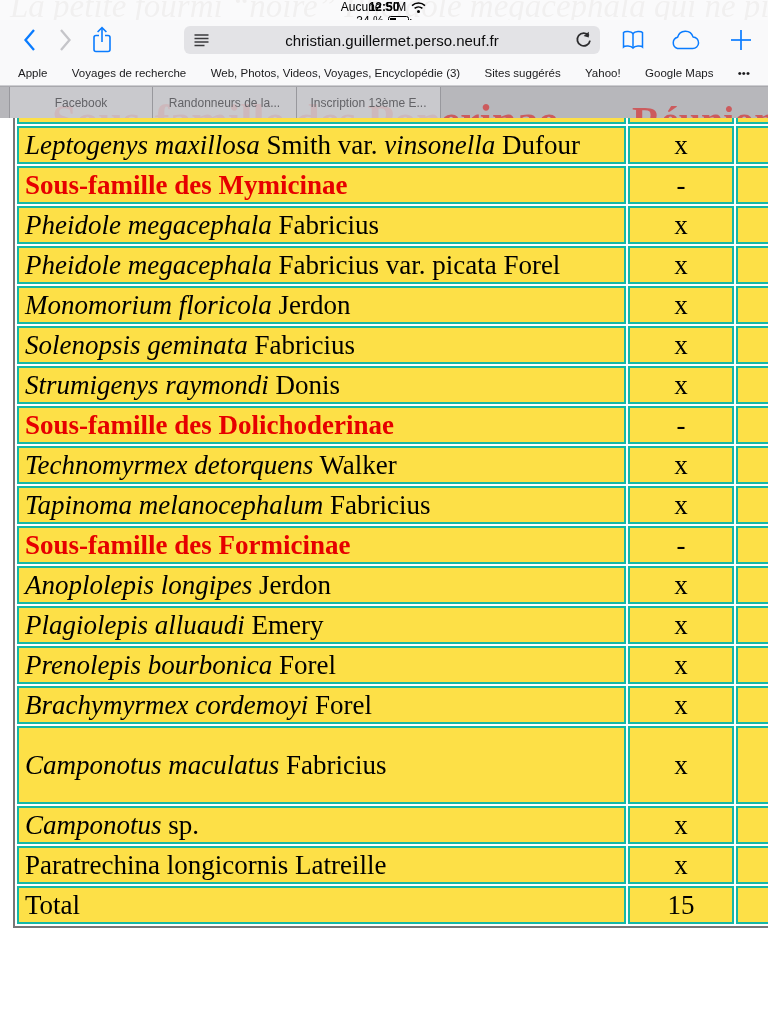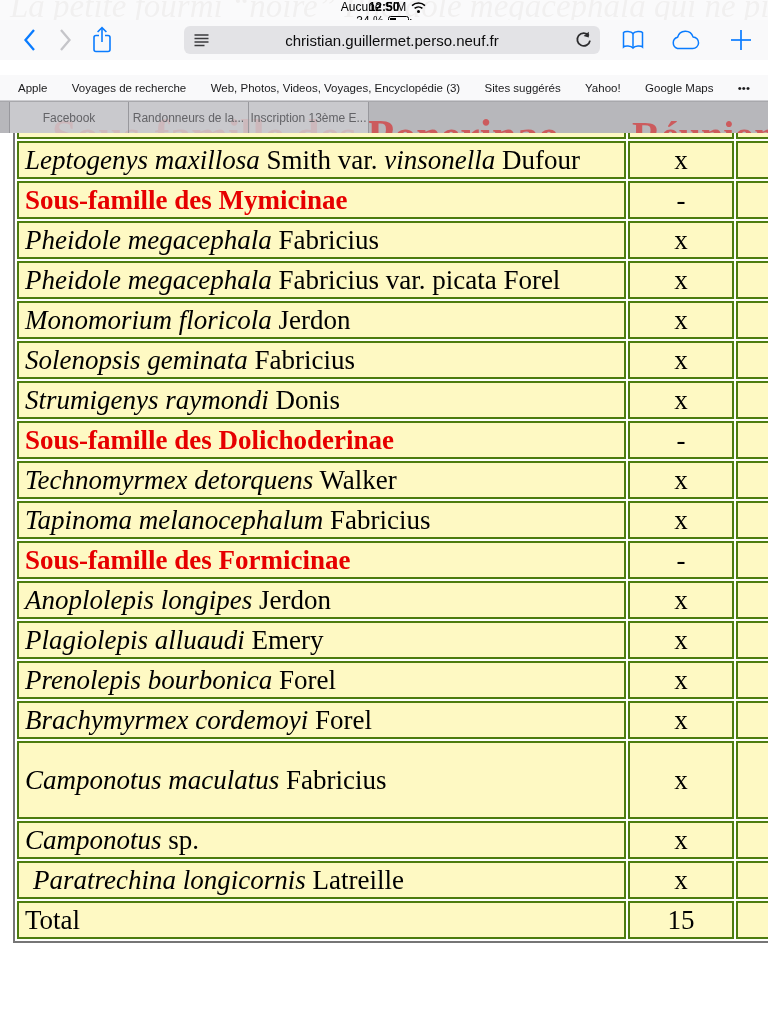--- a/index.html
+++ b/index.html
@@ -33,48 +33,48 @@
   .url-field { left:184px; top:6px; width:416px; height:28px;
     background:#e3e3e6; border-radius:6px; display:flex; align-items:center; }
   .url-reader { margin-left:10px; display:flex; }
   .url-text { flex:1; text-align:center; font-size:15px; color:#0c0c0d; }
   .url-reload { margin-right:8px; display:flex; background:none; border:none; cursor:pointer; }
   .btn-book { left:620px; top:9px; } .btn-cloud { left:670px; top:10px; }
   .btn-plus { left:730px; top:9px; }
 
   .bookmarks-bar { height:26px; background:#f9f9fa; display:flex;
     align-items:center; justify-content:space-between; padding:0 18px;
-    font-size:11.5px; color:#1a1a1c; border-bottom:1px solid #cdcdd1;margin-top:15px; }
+    font-size:11.5px; color:#1a1a1c; border-bottom:1px solid #cdcdd1; }
   .bookmarks-bar span { white-space:nowrap; cursor:pointer; }
 
   .tab-bar { position:relative; height:32px; background:#b7b7bb;
     border-top:1px solid #a8a8ac; overflow:hidden; }
   .ghost-tab-left { position:absolute; left:52px; top:8px; z-index:0;
     font-family:"Liberation Serif","DejaVu Serif",serif; font-weight:bold;
     font-size:44px; color:rgba(226,0,0,0.5); white-space:nowrap; }
   .ghost-tab-right { position:absolute; left:632px; top:10px; z-index:0;
     font-family:"Liberation Serif","DejaVu Serif",serif; font-weight:bold;
     font-size:40px; color:rgba(226,0,0,0.5); white-space:nowrap; }
   .tab-strip { position:relative; z-index:1; display:flex; height:100%;
     padding-left:9px; }
-  .tab { width:120px; height:100%; background:rgba(205,205,209,0.82);
+  .tab { width:144px; height:100%; background:rgba(205,205,209,0.82);
     border-right:1px solid #98989d; display:flex; align-items:center;
     justify-content:center; font-size:12px; color:#636367;
     white-space:nowrap; overflow:hidden; cursor:pointer; }
   .tab:first-child { border-left:1px solid #98989d; }
   .tab.active { flex:1; background:rgba(247,247,249,0.93); color:#151517;
     gap:7px; }
 
   
   .page { position:relative; width:768px; height:906px; background:#fff;
     overflow:hidden; padding-left:13px; }
   table { border-collapse:separate; border-spacing:2px;
     border:2px solid #767676; width:828px; table-layout:fixed;
     margin-top:-10px; font-family:"Liberation Serif","DejaVu Serif",serif; }
-  td { border:2px solid #4d7c0f; background:#fef9c3; vertical-align:middle; }
+  td { border:2px solid #14b8a6; background:#fde047; vertical-align:middle; }
   .c-name { padding-left:6px; font-size:27px; color:#000; }
   .c-mark { text-align:center; font-size:27px; color:#000; }
   tr.species td, tr.header td, tr.total td { height:38px; }
   tr.sliver td { height:12px; }
   tr.tall td { height:78px; }
   tr.header .c-name { color:#e60000; font-weight:bold; }
 </style>
 </head>
 <body>
 
@@ -276,21 +276,21 @@
             <td class="c-name"><span style="font-style: italic;">Camponotus maculatus</span><span style="font-style: normal;"> Fabricius</span></td>
             <td class="c-mark">x</td>
             <td></td>
           </tr>
           <tr class="species">
             <td class="c-name"><span style="font-style: italic;">Camponotus</span><span style="font-style: normal;"> sp.</span></td>
             <td class="c-mark">x</td>
             <td></td>
           </tr>
           <tr class="species">
-            <td class="c-name"><span style="font-style: italic; margin-left: 8px;">Paratrechina longicornis</span><span style="font-style: normal;"> Latreille</span></td>
+            <td class="c-name"><span style="">Paratrechina longicornis</span><span style="font-style: normal;"> Latreille</span></td>
             <td class="c-mark">x</td>
             <td></td>
           </tr>
           <tr class="total">
             <td class="c-name"><span style="font-style: normal;">Total</span></td>
             <td class="c-mark">15</td>
             <td></td>
           </tr>
         </tbody>
     </table>

